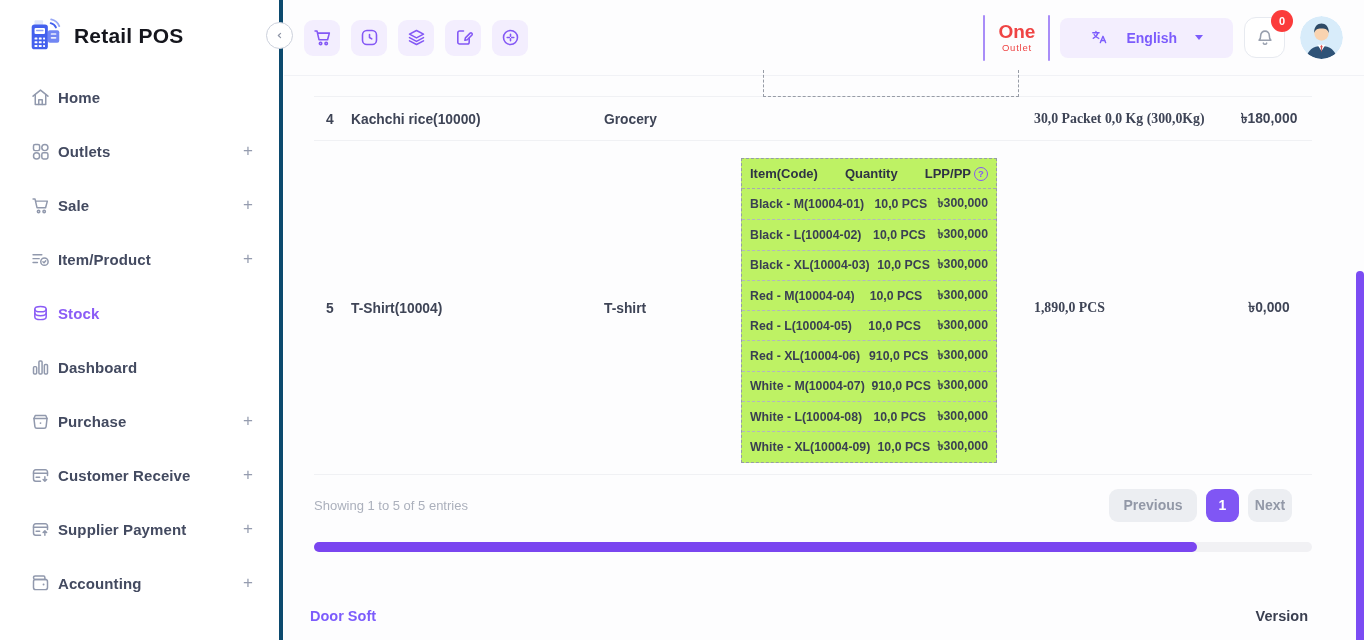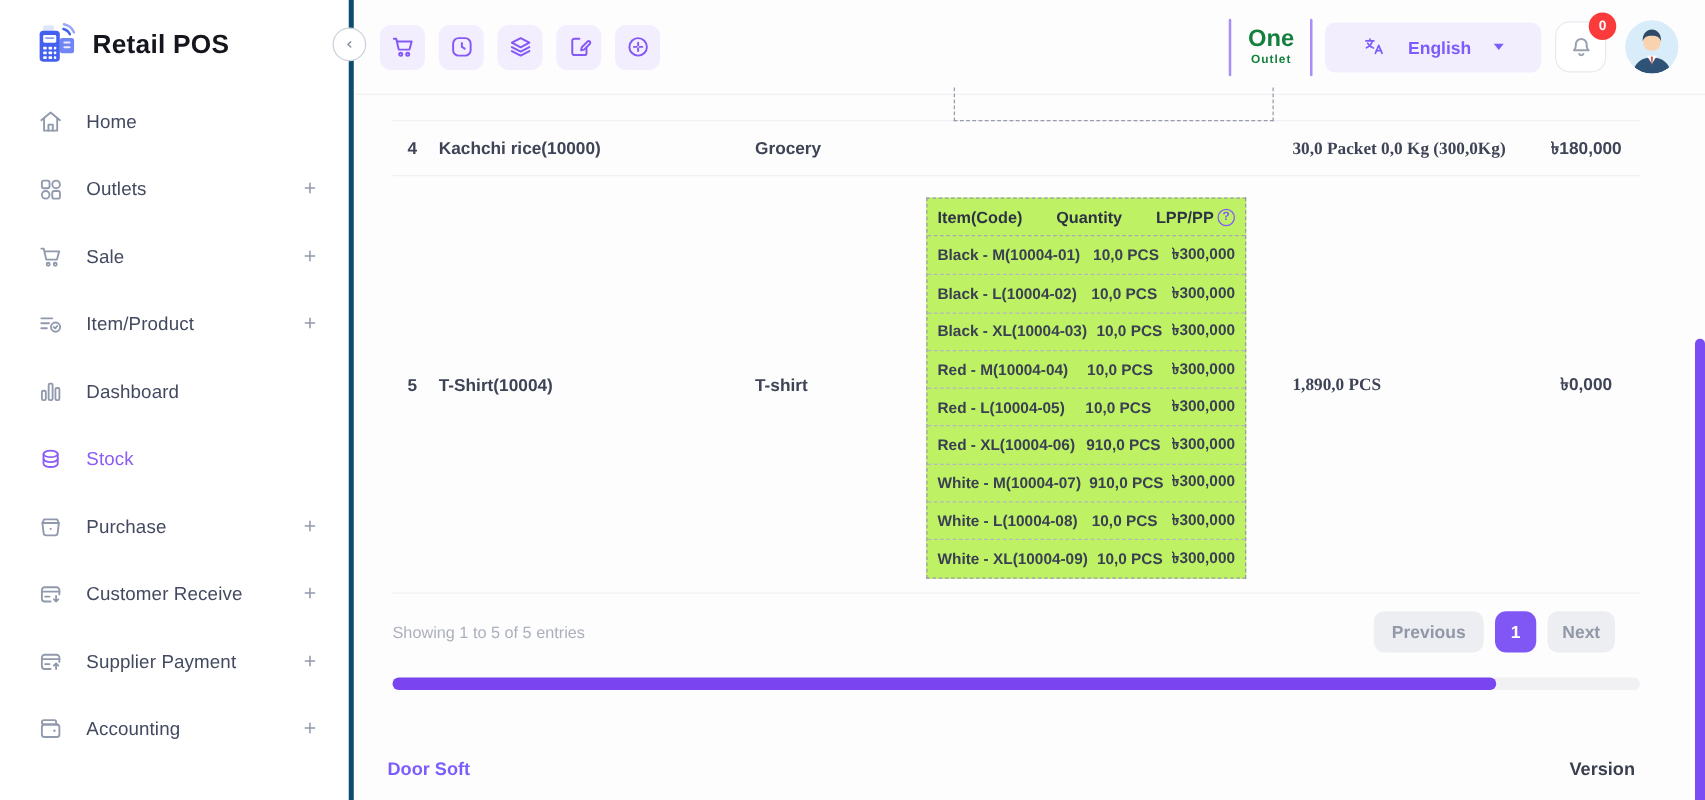--- a/index.html
+++ b/index.html
@@ -11,38 +11,38 @@
     background:#fff; border-right:4px solid #0c4a6e; z-index:5; }
   .logo-row { display:flex; align-items:center; gap:10px; padding:16px 0 14px 26px; height:70px; }
   .logo-text { font-size:21px; font-weight:800; color:#15161d; letter-spacing:.2px; }
   .collapse-btn { position:absolute; top:22px; right:-14px; width:27px; height:27px;
     border-radius:50%; background:#fff; border:1.6px solid #ccd1dc; color:#8e95a6;
     display:flex; align-items:center; justify-content:center; z-index:9; }
   .menu { position:absolute; top:70px; left:0; right:0; }
   .mi { height:54px; display:flex; align-items:center; padding:0 26px 0 30px;
     color:#434a60; cursor:pointer; }
   .mi-ic { width:24px; display:flex; color:#9199ad; flex:0 0 24px; }
-  .mi-label { margin-left:15px; font-size:15px; font-weight:400; letter-spacing:.1px; }
+  .mi-label { margin-left:4px; font-size:15px; font-weight:700; letter-spacing:.1px; }
   .mi-plus { margin-left:auto; color:#959caf; font-size:17px; font-weight:400; }
   .mi.active, .mi.active .mi-ic { color:#8b5cf6; }
   .mi.partial { height:54px; align-items:flex-start; padding-top:27px; overflow:hidden; }
 
   
   .topbar { position:absolute; left:284px; top:0; width:1080px; height:76px;
     background:#fdfdfe; border-bottom:1px solid #f1f2f6; display:flex; align-items:center;
     padding:0 21px 0 20px; }
   .quick { display:flex; gap:11px; }
   .qbtn { width:36px; height:36px; border-radius:9px; background:#f3eefe; color:#8458f5;
     display:flex; align-items:center; justify-content:center; border:none; cursor:pointer; }
   .right-cluster { margin-left:auto; display:flex; align-items:center; }
   .outlet { display:flex; align-items:center; height:50px; }
   .vline { width:2px; height:46px; background:#a98df8; border-radius:1px; }
-  .outlet-txt { text-align:center; padding:0 13px; color:#15803d; line-height:1.05; }
+  .outlet-txt { text-align:center; padding:0 13px; color:#ef4444; line-height:1.05; }
   .outlet-one { font-size:19px; font-weight:800; }
-  .outlet-sub { font-size:9.5px; font-weight:700; letter-spacing:.8px; margin-top:2px; }
+  .outlet-sub { font-size:9.5px; font-weight:400; letter-spacing:.8px; margin-top:2px; }
   .lang-btn { margin-left:10px; height:40px; padding:0 30px; border-radius:8px; border:none;
     background:#f3eefe; color:#7c5cfc; display:flex; align-items:center; gap:17px; cursor:pointer; }
   .lang-label { font-size:14px; font-weight:600; }
   .caret { width:0; height:0; border-left:4.5px solid transparent; border-right:4.5px solid transparent;
     border-top:5.5px solid #7c5cfc; margin-left:1px; }
   .bell-btn { position:relative; margin-left:11px; width:41px; height:41px; border-radius:12px;
     background:#fff; border:1px solid #e7eaf0; color:#99a0ae; display:flex; align-items:center;
     justify-content:center; cursor:pointer; }
   .badge { position:absolute; top:-8px; right:-9px; width:22px; height:22px; border-radius:50%;
     background:#fb3b3b; color:#fff; font-size:11px; font-weight:700;
@@ -80,21 +80,21 @@
   .vrow { height:30.3px; display:flex; align-items:center; justify-content:space-between;
     padding:0 8px; font-size:12.3px; font-weight:600; color:#3a4052; white-space:nowrap; }
   .vrow + .vrow { border-top:1px dashed #b3b7bf; }
 
   
   .pag { height:60px; display:flex; align-items:center;gap:39px; }
   .pag-summary { font-size:13px; color:#abb0bc; font-weight:500; }
   .pag-btns { margin-left:auto; margin-right:20px; display:flex; gap:9px; align-items:center; }
   .pbtn { height:33px; border:none; border-radius:9px; background:#eceef2; color:#9298a7;
     font-size:14px; font-weight:600; cursor:pointer; font-family:inherit; }
-  .pbtn.prev { width:88px; } .pbtn.next { width:54px; }
+  .pbtn.prev { width:88px; } .pbtn.next { width:44px; }
   .pbtn.page { width:33px; background:#8056f4; color:#fff; font-weight:700; }
 
   
   .hscroll { position:absolute; left:30px; top:466px; width:998px; height:10px;
     border-radius:5px; background:#f1f1f4; }
   .hthumb { position:absolute; left:0; top:0; width:883px; height:10px; border-radius:5px;
     background:#7a45f0; cursor:grab; }
 
   
   .foot { position:absolute; left:20px; right:56px; bottom:16px; display:flex;
@@ -181,39 +181,39 @@
       <span class="mi-ic">
         <svg width="21" height="21" viewBox="0 0 24 24" stroke="currentColor" stroke-width="1.7" fill="none" stroke-linecap="round" stroke-linejoin="round">
             <path d="M3.5 6.5h10M3.5 11h7M3.5 15.5h5"></path>
             <circle cx="16.5" cy="14.5" r="4.2"></circle>
             <path d="M14.8 14.5l1.2 1.2 2-2.2"></path>
           </svg>
       </span>
       <span class="mi-label">Item/Product</span>
       <span class="mi-plus">+</span>
     </div>
+    <div class="mi active">
+      <span class="mi-ic">
+        <svg width="21" height="21" viewBox="0 0 24 24" stroke="currentColor" stroke-width="1.7" fill="none" stroke-linecap="round" stroke-linejoin="round">
+            <ellipse cx="12" cy="7" rx="6.5" ry="3"></ellipse>
+            <path d="M5.5 7v4.5c0 1.66 2.9 3 6.5 3s6.5-1.34 6.5-3V7"></path>
+            <path d="M5.5 11.5V16c0 1.66 2.9 3 6.5 3s6.5-1.34 6.5-3v-4.5"></path>
+          </svg>
+      </span>
+      <span class="mi-label">Stock</span>
+    </div>
     <div class="mi">
       <span class="mi-ic">
         <svg width="21" height="21" viewBox="0 0 24 24" stroke="currentColor" stroke-width="1.7" fill="none" stroke-linecap="round" stroke-linejoin="round">
             <rect x="4" y="11" width="3.6" height="8.5" rx="1.2"></rect>
             <rect x="10.2" y="4.5" width="3.6" height="15" rx="1.2"></rect>
             <rect x="16.4" y="8.5" width="3.6" height="11" rx="1.2"></rect>
           </svg>
       </span>
       <span class="mi-label">Dashboard</span>
-    </div>
-    <div class="mi active">
-      <span class="mi-ic">
-        <svg width="21" height="21" viewBox="0 0 24 24" stroke="currentColor" stroke-width="1.7" fill="none" stroke-linecap="round" stroke-linejoin="round">
-            <ellipse cx="12" cy="7" rx="6.5" ry="3"></ellipse>
-            <path d="M5.5 7v4.5c0 1.66 2.9 3 6.5 3s6.5-1.34 6.5-3V7"></path>
-            <path d="M5.5 11.5V16c0 1.66 2.9 3 6.5 3s6.5-1.34 6.5-3v-4.5"></path>
-          </svg>
-      </span>
-      <span class="mi-label">Stock</span>
     </div>
     <div class="mi">
       <span class="mi-ic">
         <svg width="21" height="21" viewBox="0 0 24 24" stroke="currentColor" stroke-width="1.7" fill="none" stroke-linecap="round" stroke-linejoin="round">
             <path d="M4.5 8.5h15l-1.1 9.3a2.2 2.2 0 0 1-2.2 1.95H7.8a2.2 2.2 0 0 1-2.2-1.95L4.5 8.5z"></path>
             <path d="M4.5 8.5 6 5.2h12l1.5 3.3"></path>
             <circle cx="12" cy="13.8" r="1" fill="currentColor" stroke="none"></circle>
           </svg>
       </span>
       <span class="mi-label">Purchase</span>

